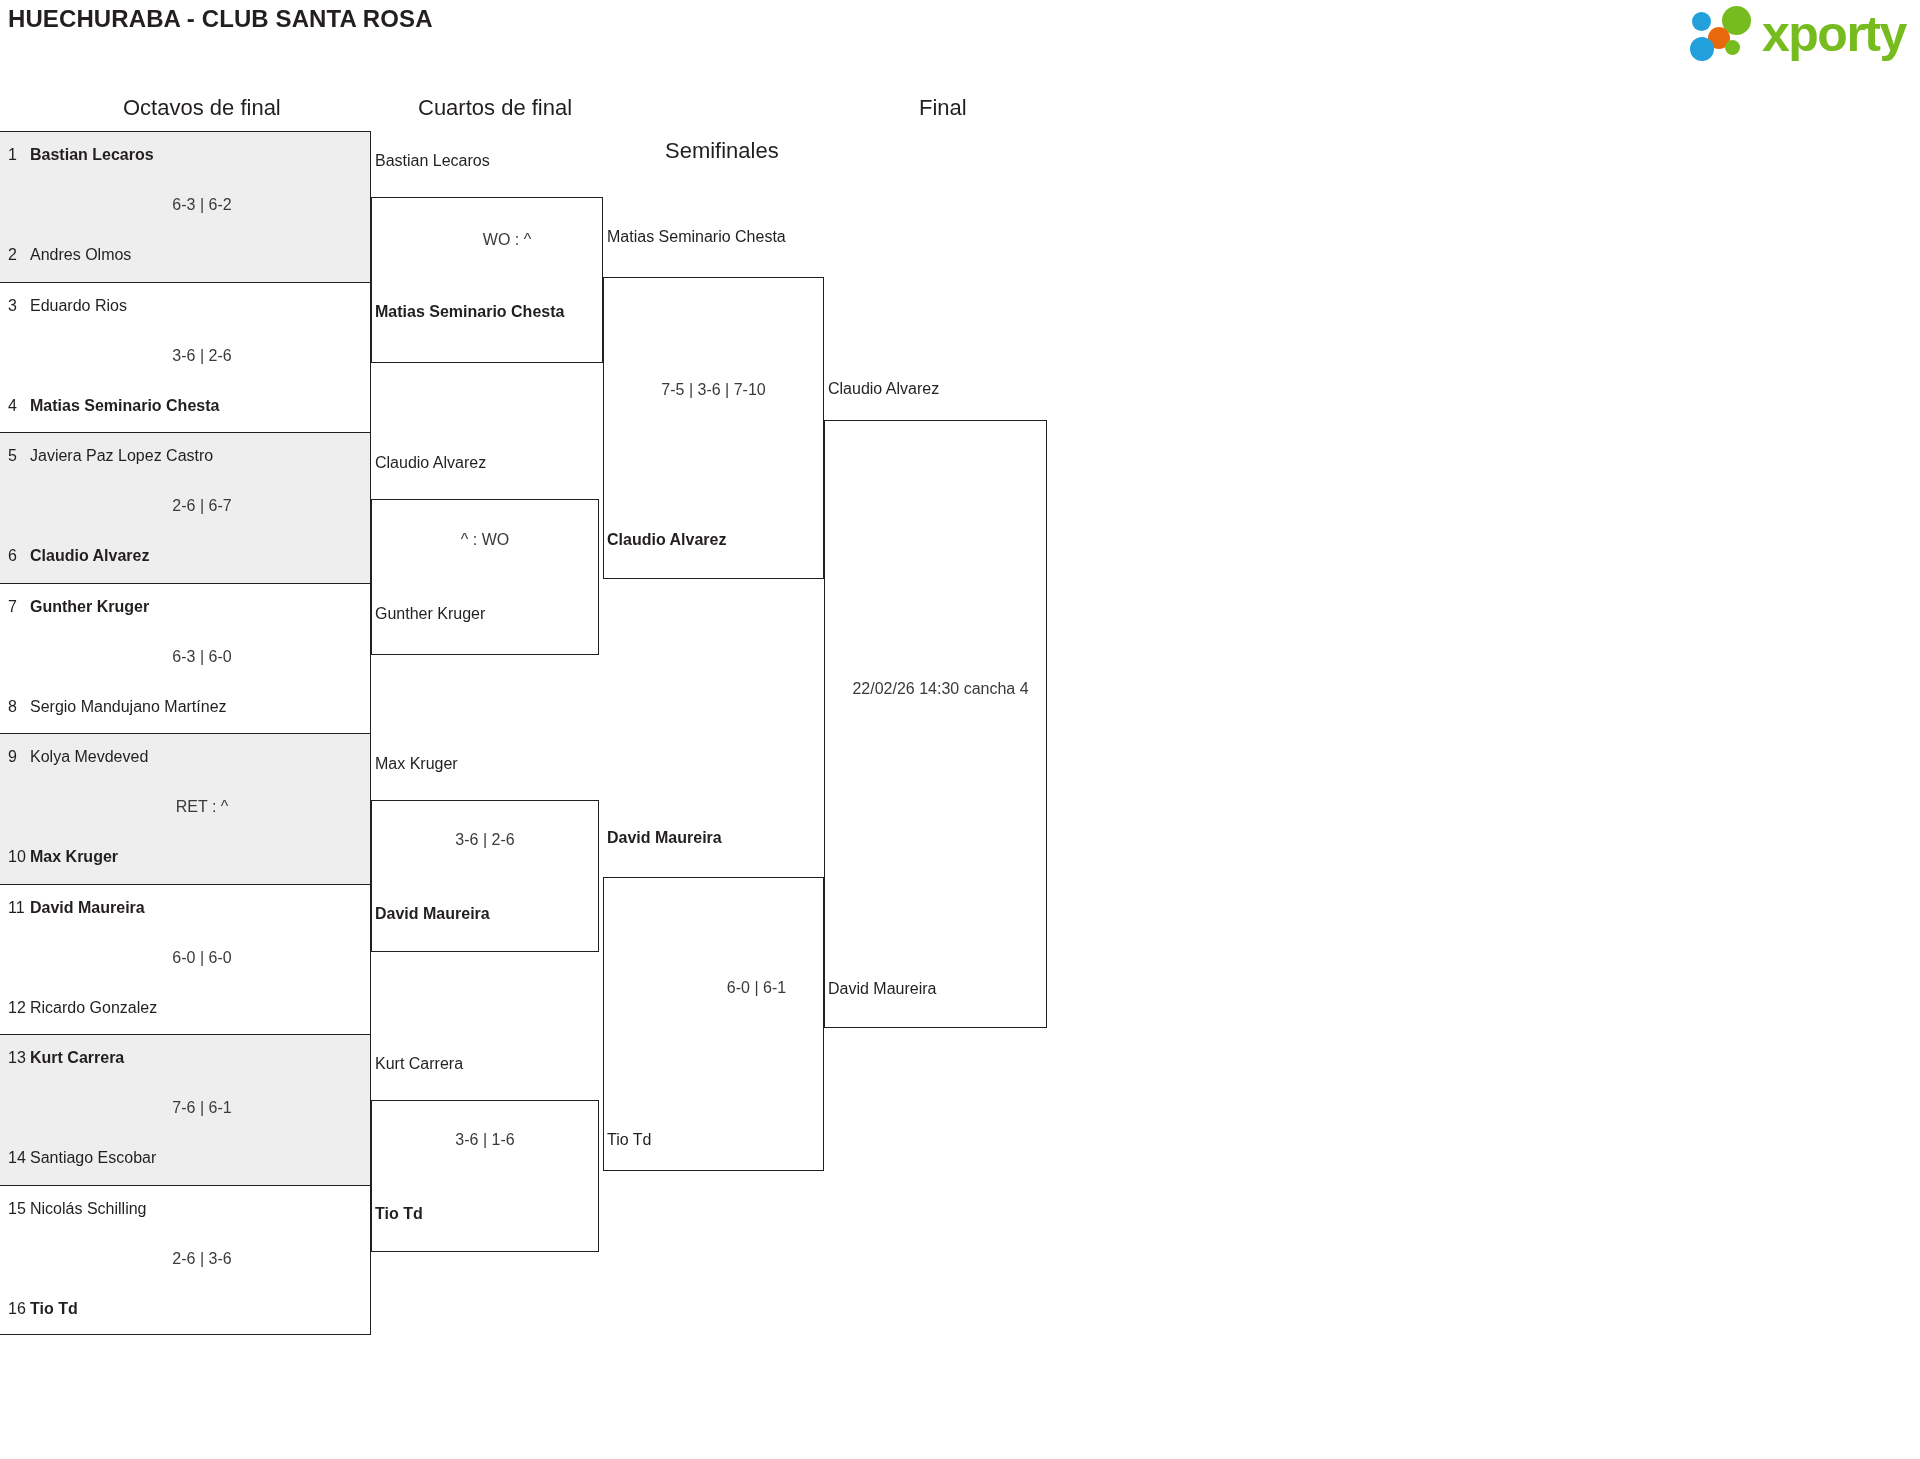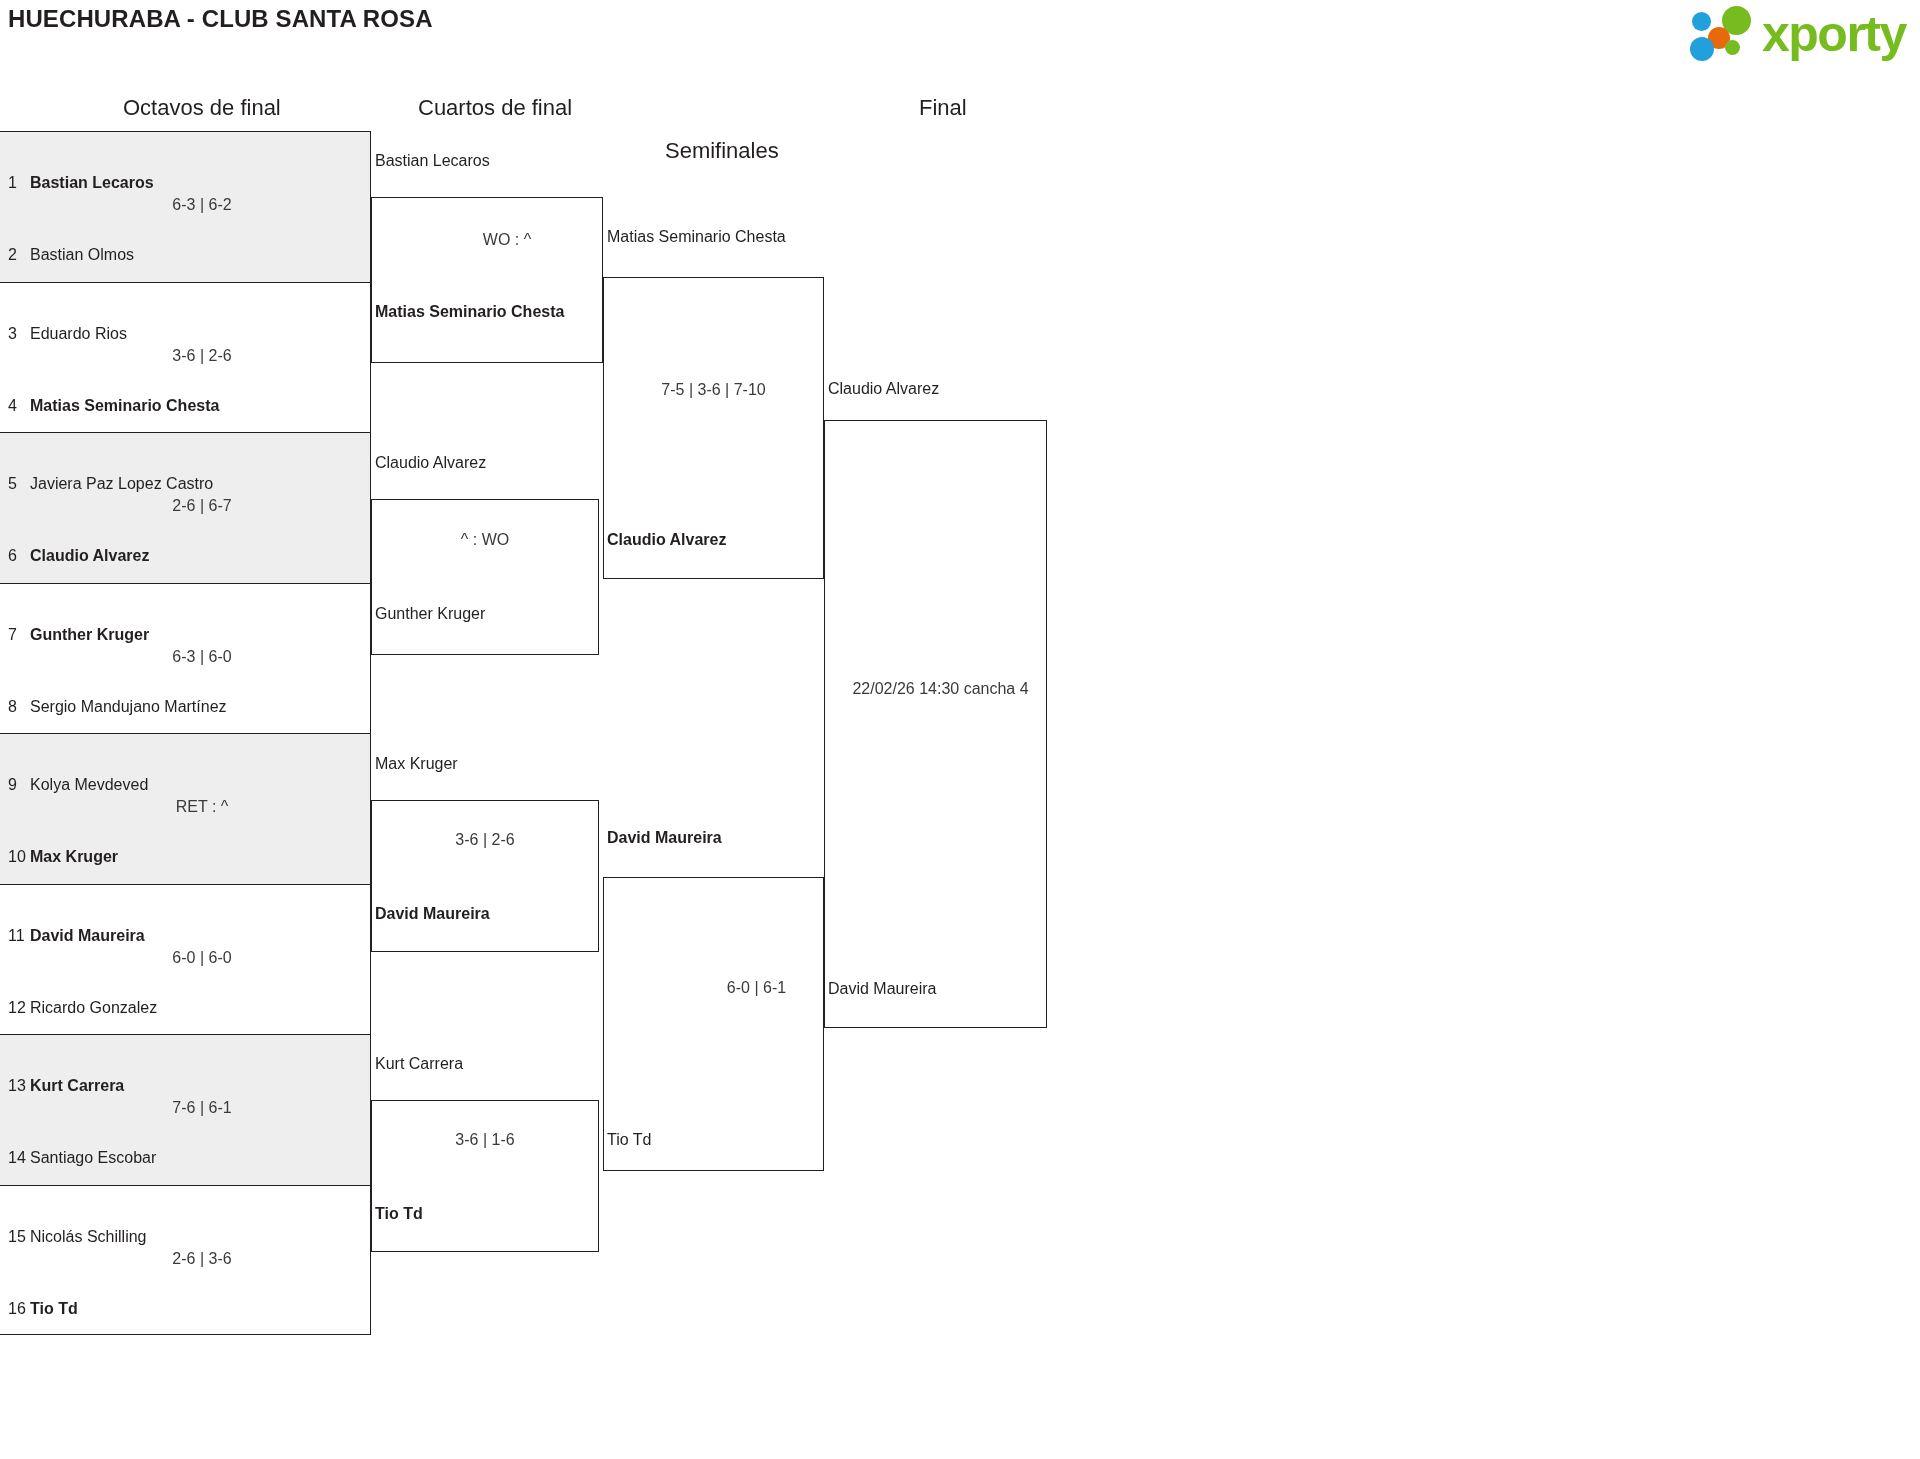--- a/index.html
+++ b/index.html
@@ -94,21 +94,21 @@
   }
   .r1-match.shaded { background: #eeeeee; }
   .r1-player {
     position: absolute;
     left: 8px;
     right: 8px;
     font-size: 16px;
     white-space: nowrap;
     overflow: hidden;
   }
-  .r1-player.top    { top: 14px; margin-top: 28px; }
+  .r1-player.top    { top: 14px; }
   .r1-player.bottom { top: 114px; }
   .r1-seed {
     display: inline-block;
     width: 22px;
     color: #231f20;
     font-weight: 400;
   }
   .r1-name { color: #231f20; }
   .r1-name.winner { font-weight: 700; }
   .r1-score {
@@ -171,21 +171,21 @@
   <div class="round-head" style="left:919px;">Final</div>
 
   <div class="r1">
 
     <div class="r1-match shaded">
       <div class="r1-player top">
         <span class="r1-seed">1</span><span class="r1-name winner">Bastian Lecaros</span>
       </div>
       <div class="r1-score">6-3 | 6-2</div>
       <div class="r1-player bottom">
-        <span class="r1-seed">2</span><span class="r1-name">Bastian Olmos</span>
+        <span class="r1-seed">2</span><span class="r1-name">Andres Olmos</span>
       </div>
     </div>
 
     <div class="r1-match">
       <div class="r1-player top">
         <span class="r1-seed">3</span><span class="r1-name">Eduardo Rios</span>
       </div>
       <div class="r1-score">3-6 | 2-6</div>
       <div class="r1-player bottom">
         <span class="r1-seed">4</span><span class="r1-name winner">Matias Seminario Chesta</span>

